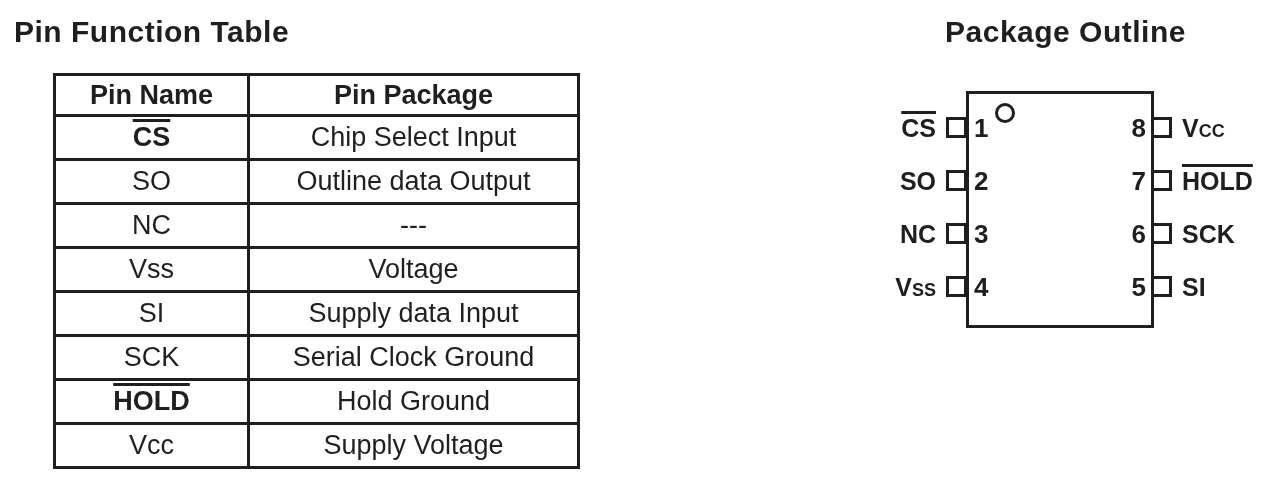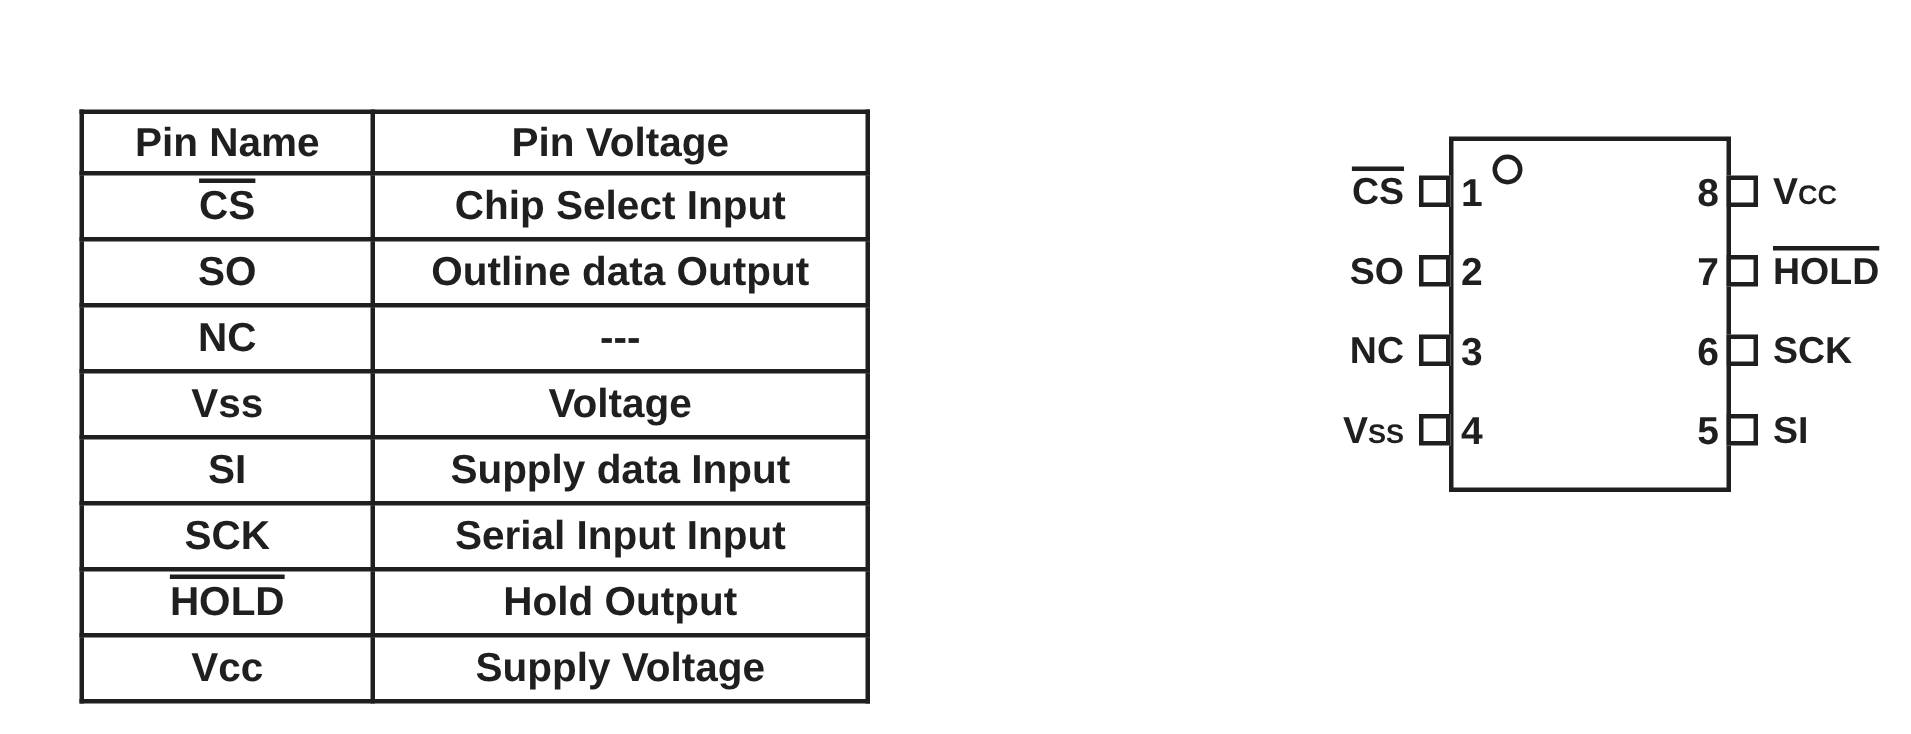--- a/index.html
+++ b/index.html
@@ -39,21 +39,21 @@
     border:3px solid #1f1f1f;
     text-align:center;
     vertical-align:middle;
     font-size:27px;
     padding:0;
     white-space:nowrap;
   }
   .pin-table thead tr { height:41px; }
   .pin-table tbody tr { height:44px; }
   .pin-table th { font-weight:bold; }
-  .pin-table td { font-weight:bold; }
+  .pin-table td { font-weight:normal; }
   .pin-table td.ovname { font-weight:bold; }
 
   .ov { text-decoration:overline; text-decoration-thickness:3px; }
   .sc { font-variant:small-caps; }
 
   
   .pkg-body {
     position:absolute;
     left:966px; top:91px;
     width:188px; height:237px;
@@ -105,30 +105,32 @@
   .pin-num.r1, .pin-label.r1 { top:114px; }
   .pin-num.r2, .pin-label.r2 { top:167px; }
   .pin-num.r3, .pin-label.r3 { top:220px; }
   .pin-num.r4, .pin-label.r4 { top:273px; }
 </style>
 </head>
 <body>
 
 <div class="page">
 
+  <div id="left-title" class="section-title">Pin Function Table</div>
+  <div id="right-title" class="section-title">Package Outline</div>
 
   <table class="pin-table">
     <colgroup>
         <col class="c1">
         <col class="c2">
       </colgroup>
     <thead>
       <tr>
         <th>Pin Name</th>
-        <th>Pin Voltage</th>
+        <th>Pin Package</th>
       </tr>
     </thead>
     <tbody>
       <tr>
         <td class="ovname"><span class="ov">CS</span></td>
         <td>Chip Select Input</td>
       </tr>
       <tr>
         <td>SO</td>
         <td>Outline data Output</td>
@@ -140,25 +142,25 @@
       <tr>
         <td>Vss</td>
         <td>Voltage</td>
       </tr>
       <tr>
         <td>SI</td>
         <td>Supply data Input</td>
       </tr>
       <tr>
         <td>SCK</td>
-        <td>Serial Input Input</td>
+        <td>Serial Clock Ground</td>
       </tr>
       <tr>
         <td class="ovname"><span class="ov">HOLD</span></td>
-        <td>Hold Output</td>
+        <td>Hold Ground</td>
       </tr>
       <tr>
         <td>Vcc</td>
         <td>Supply Voltage</td>
       </tr>
     </tbody>
   </table>
 
   <div class="pkg-body"></div>
   <div class="pin1-dot"></div>

